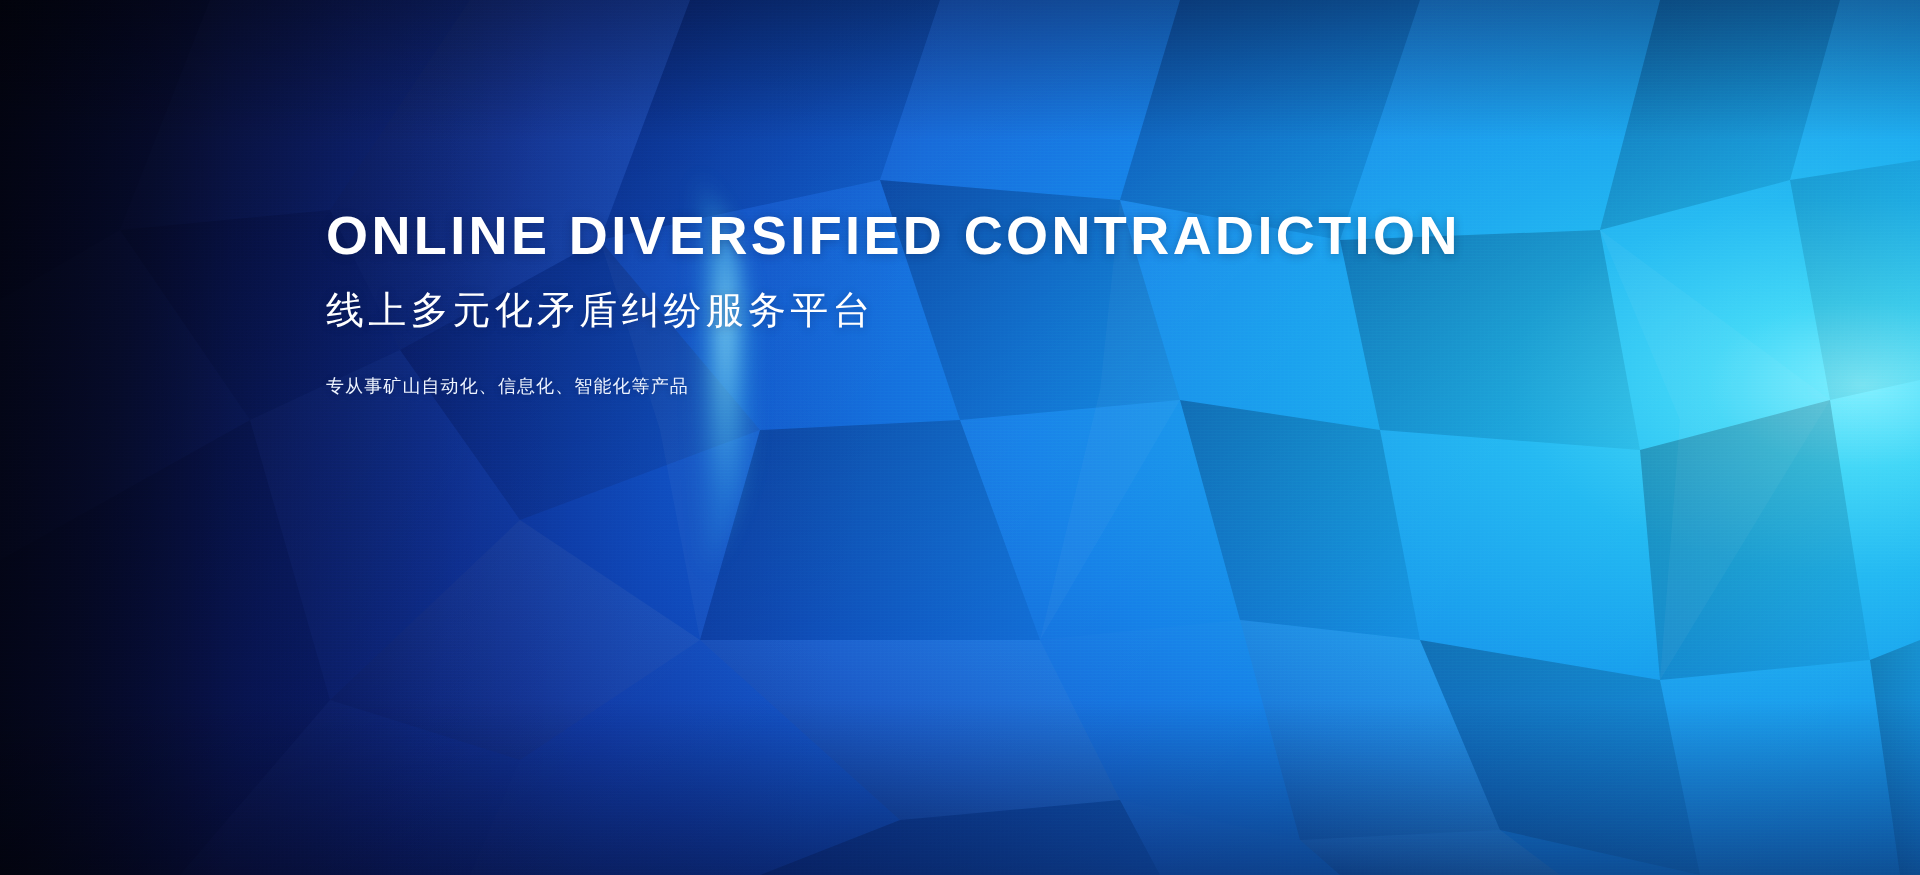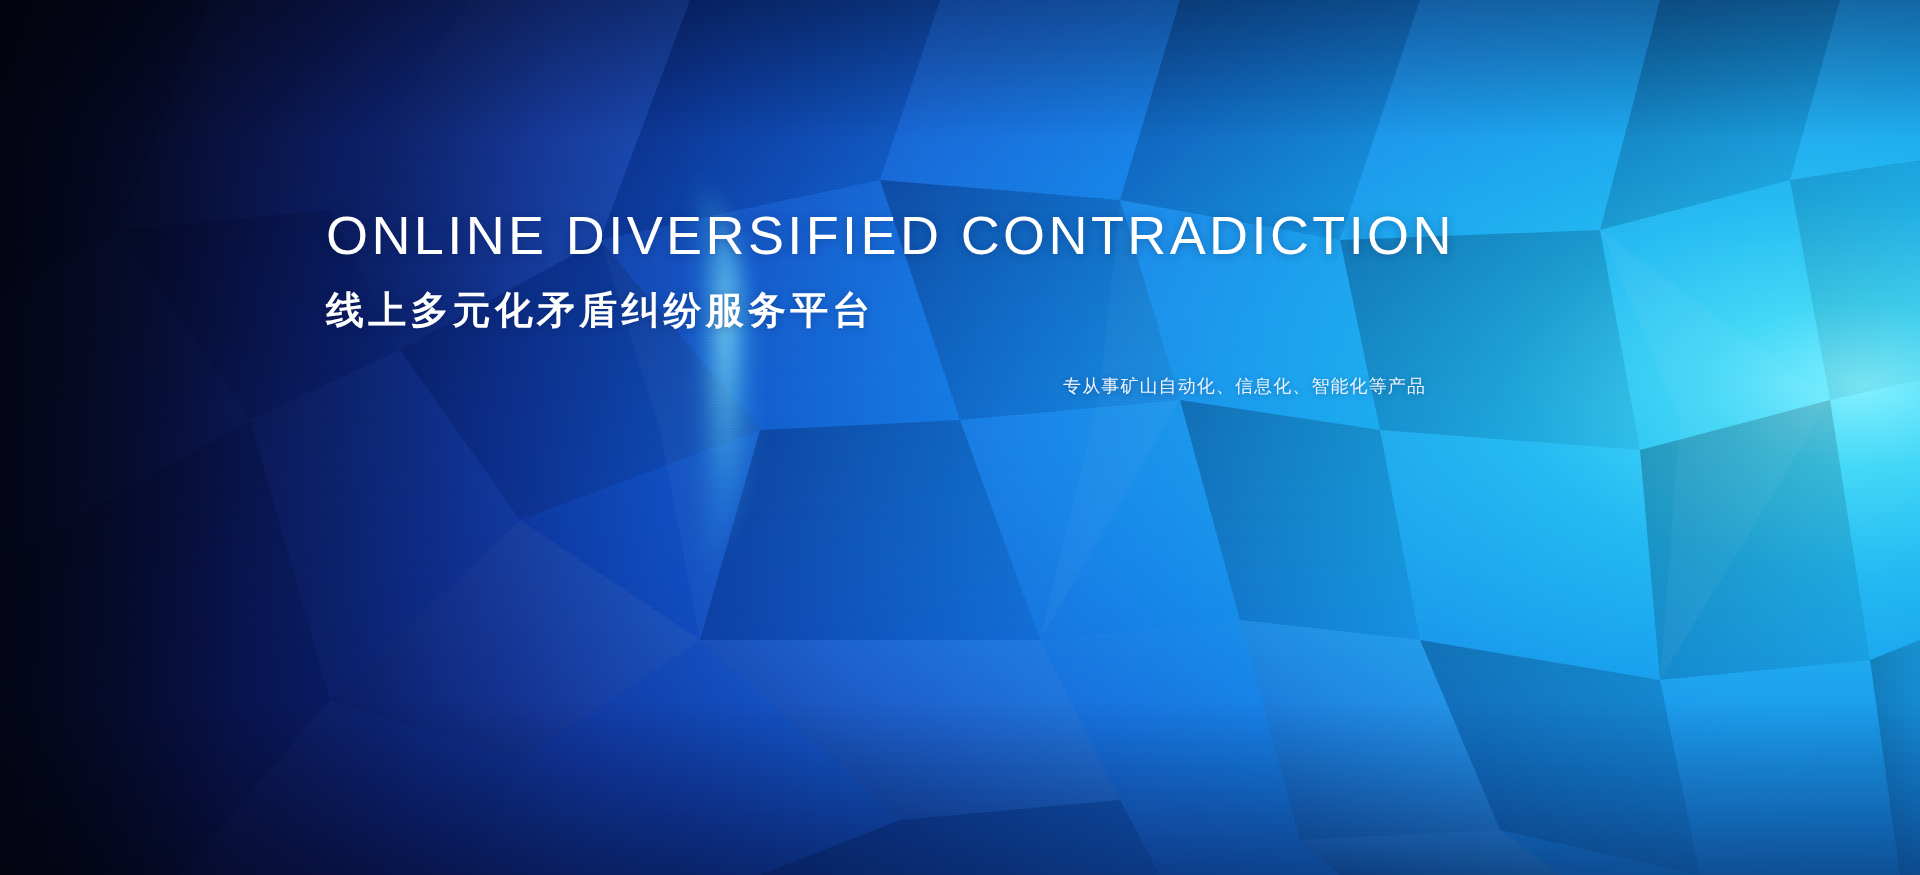--- a/index.html
+++ b/index.html
@@ -83,51 +83,50 @@
     left: 326px;
     top: 205px;
     width: 1100px;
     z-index: 6;
   }
   .headline {
     margin: 0;
     color: #ffffff;
     font-size: 54px;
     line-height: 61px;
-    font-weight: 400;
+    font-weight: 700;
     letter-spacing: 3.4px;
     text-transform: uppercase;
     white-space: nowrap;
     text-shadow: 0 1px 10px rgba(0,20,60,0.30);
   }
   .headline .hl-line { display: block; }
 
   .subtitle {
     margin: 20px 0 0 0;
     color: #ffffff;
     font-size: 38px;
     line-height: 48px;
-    font-weight: 700;
+    font-weight: 400;
     letter-spacing: 4.2px;
     white-space: nowrap;
     text-shadow: 0 1px 8px rgba(0,20,60,0.28);
   }
 
   .desc {
     margin: 36px 0 0 0;
     padding: 0;
     list-style: none;
     color: #eef4ff;
     font-size: 18px;
     line-height: 33px;
     font-weight: 400;
     letter-spacing: 1.1px;
     white-space: nowrap;
     text-shadow: 0 1px 6px rgba(0,20,60,0.30);
-    text-align: right;
   }
   .desc li { display: block; }
 </style>
 </head>
 <body>
 
 <div class="banner">
 
   <div class="bg-base"></div>
 

